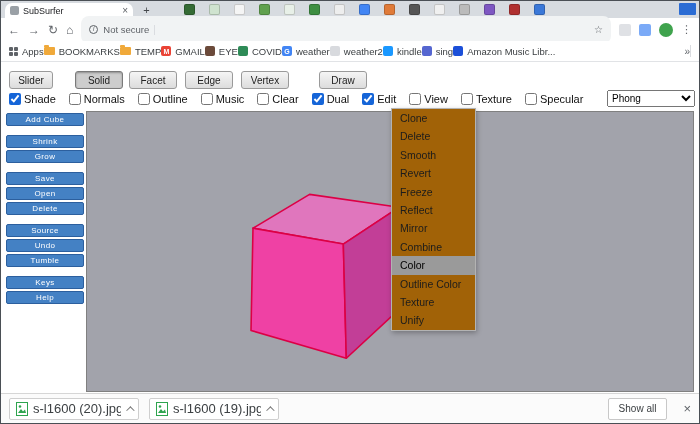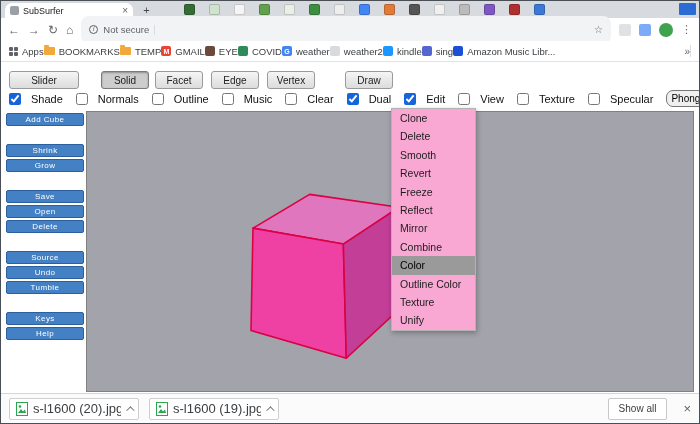--- a/index.html
+++ b/index.html
@@ -40,42 +40,42 @@
   .folder::before{content:"";position:absolute;top:-2px;left:0;width:5px;height:2px;background:inherit;border-radius:1px 1px 0 0;}
   .apps-icon{width:9px;height:9px;display:grid;grid-template-columns:1fr 1fr;gap:1px;flex:0 0 auto;}
   .apps-icon span{background:#5f6368;border-radius:1px;}
   .bm-spacer{flex:1;}
   .chev{font-size:10px;color:#5f6368;}
   .bm-sep{width:1px;height:12px;background:#dadce0;}
 
   
   .btnrow{position:absolute;top:70px;left:8px;display:flex;}
   .pbtn{height:18px;width:48px;font-size:10px;color:#222;background:linear-gradient(#f5f5f5,#dcdcdc);border:1px solid #9a9a9a;border-radius:3px;font-family:inherit;display:flex;align-items:center;justify-content:center;margin-right:6px;}
-  .pbtn.first{width:70px;margin-right:22px;}
+  .pbtn.first{width:44px;margin-right:22px;}
   .pbtn.gap8{margin-right:8px;}
   .pbtn.gap30{margin-right:30px;}
   .pbtn.pressed{background:#cdcdcd;border-color:#7a7a7a;box-shadow:inset 0 1px 2px rgba(0,0,0,.3);}
 
   .checkrow{position:absolute;top:89px;left:8px;right:4px;height:17px;display:flex;align-items:center;font-size:11px;color:#111;}
-  .chk{display:flex;align-items:center;gap:10px;margin-right:13px;}
+  .chk{display:flex;align-items:center;gap:3px;margin-right:13px;}
   .chk input{width:12px;height:12px;margin:0;accent-color:#1565d8;}
-  .shading-select{margin-left:auto;width:88px;height:17px;font-size:10px;font-family:inherit;border-radius:7px;}
+  .shading-select{margin-left:auto;width:88px;height:17px;font-size:10px;font-family:inherit;}
 
   
   .sidebar{position:absolute;top:112px;left:5px;width:78px;--btn-bg:#4481c4;}
-  .sgroup{margin-bottom:18px;}
+  .sgroup{margin-bottom:9px;}
   .sbtn{display:block;width:100%;height:13px;margin-bottom:2px;background:var(--btn-bg);border:1px solid #2c5f9e;border-radius:2px;color:#fff;font-size:8px;line-height:10px;text-align:center;letter-spacing:.4px;font-family:inherit;}
 
   
   .canvas{position:absolute;top:110px;left:85px;width:608px;height:281px;border:1px solid #808080;background:#a2a3ab;}
   .canvas svg{display:block;width:100%;height:100%;}
   .cube{stroke-width:1.6;stroke-linejoin:round;}
 
   
-  .ctxmenu{position:absolute;top:107px;left:390px;width:85px;background:#f9a8d4;border:1px solid #b3b3b3;box-shadow:1px 2px 5px rgba(0,0,0,.28);z-index:5;--hl-bg:#9a9a9a;}
+  .ctxmenu{position:absolute;top:107px;left:390px;width:85px;background:#a16207;border:1px solid #b3b3b3;box-shadow:1px 2px 5px rgba(0,0,0,.28);z-index:5;--hl-bg:#9a9a9a;}
   .mi{height:18.4px;line-height:18.4px;padding-left:8px;font-size:10.5px;color:#1c1c1c;white-space:nowrap;}
   .mi.hl{background:var(--hl-bg);color:#000;}
 
   
   .dlbar{position:absolute;left:0;right:0;bottom:0;height:30px;background:#fbfbfb;border-top:1px solid #d6d6d6;display:flex;align-items:center;padding:0 8px;gap:10px;z-index:6;}
   .dlitem{width:130px;height:22px;border:1px solid #cfcfcf;border-radius:2px;background:#fff;display:flex;align-items:center;padding:0 6px;gap:5px;}
   .dlname{flex:1;font-size:13px;color:#3c4043;white-space:nowrap;overflow:hidden;}
   .dlcaret{width:6px;height:6px;border-top:1.5px solid #757575;border-right:1.5px solid #757575;transform:rotate(-45deg) translateY(2px);flex:0 0 auto;}
   .dl-spacer{flex:1;}
   .showall{height:22px;padding:0 10px;border:1px solid #c8c8c8;background:#fff;border-radius:2px;font-size:10px;color:#3c4043;display:flex;align-items:center;font-family:inherit;}

